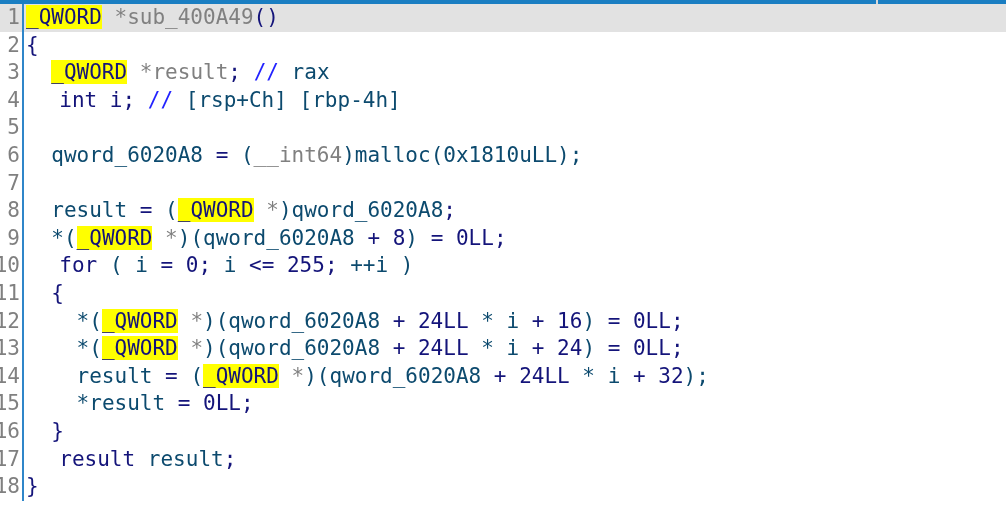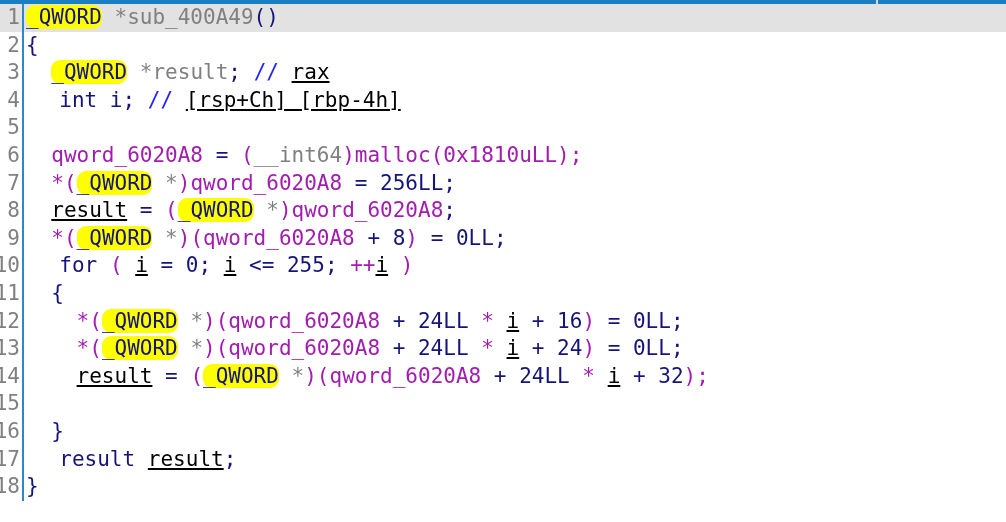--- a/index.html
+++ b/index.html
@@ -75,41 +75,41 @@
   }
 
   
   .t-plain   { color: #14147a; }            
   .t-kw      { color: #14147a; margin-left: 8px; }            
   .t-type    { color: #808080; }            
   .t-func    { color: #808080; margin-top: 38px; }            
   .t-gvar    { color: #0000ff; }            
   .t-lvar    { color: #8c8cde; }            
   .t-cmt     { color: #2222ff; }
-  .t-hl      { background: #ffff00; color: #14147a; border-radius: 9px; }  
+  .t-hl      { background: #ffff00; color: #14147a; }  
 </style>
-<style>body{background:#ffffff;}.code-line.current{background:#e2e2e2;}.gutter{color:#808080;}.rule{background:#2f86c9;}#top-border{background:#1a7ec2;}.t-plain,.t-kw{color:#14147a;}.t-type,.t-func{color:#808080;}.t-gvar,.t-blue{color:#a21caf;}.t-lvar{color:#000000;text-decoration:underline;}.t-cmt{color:#2222ff;}.t-hl{background:#ffff00;color:#14147a;}</style></head>
+<style>body{background:#ffffff;}.code-line.current{background:#e2e2e2;}.gutter{color:#808080;}.rule{background:#2f86c9;}#top-border{background:#1a7ec2;}.t-plain,.t-kw{color:#14147a;}.t-type,.t-func{color:#808080;}.t-gvar,.t-blue{color:#0c4a6e;}.t-lvar{color:#0c4a6e;}.t-cmt{color:#2222ff;}.t-hl{background:#ffff00;color:#14147a;}</style></head>
 <body>
 
 <div id="top-border">
   <div class="seam"></div>
 </div>
 
 <div id="pseudocode-view">
     <div class="code-line current"><div class="gutter"><span>1</span></div><div class="rule"></div><div class="code-text"><span class="t-hl">_QWORD</span><span class="t-plain"> </span><span class="t-func">*sub_400A49</span><span class="t-plain">()</span></div></div>
     <div class="code-line"><div class="gutter"><span>2</span></div><div class="rule"></div><div class="code-text"><span class="t-plain">{</span></div></div>
     <div class="code-line"><div class="gutter"><span>3</span></div><div class="rule"></div><div class="code-text"><span class="t-plain">  </span><span class="t-hl">_QWORD</span><span class="t-plain"> </span><span class="t-func">*result</span><span class="t-plain">;</span><span class="t-plain"> </span><span class="t-cmt">//</span><span class="t-plain"> </span><span class="t-lvar">rax</span></div></div>
     <div class="code-line"><div class="gutter"><span>4</span></div><div class="rule"></div><div class="code-text"><span class="t-plain">  </span><span class="t-kw">int i;</span><span class="t-plain"> </span><span class="t-cmt">//</span><span class="t-plain"> </span><span class="t-lvar">[rsp+Ch] [rbp-4h]</span></div></div>
     <div class="code-line"><div class="gutter"><span>5</span></div><div class="rule"></div><div class="code-text"></div></div>
     <div class="code-line"><div class="gutter"><span>6</span></div><div class="rule"></div><div class="code-text"><span class="t-plain">  </span><span class="t-gvar">qword_6020A8</span><span class="t-plain"> = </span><span class="t-gvar">(</span><span class="t-type">__int64</span><span class="t-gvar">)</span><span class="t-gvar">malloc</span><span class="t-gvar">(</span><span class="t-gvar">0x1810uLL</span><span class="t-gvar">);</span></div></div>
-    <div class="code-line"><div class="gutter"><span>7</span></div><div class="rule"></div><div class="code-text"><span class="t-plain">  </span><span class="t-gvar">*(</span><span class="t-hl">_QWORD</span><span class="t-func"> *</span><span class="t-gvar">)</span><span class="t-gvar">qword_6020A8</span><span class="t-plain"> = </span><span class="t-plain">256LL;</span></div></div>
+    <div class="code-line"><div class="gutter"><span>7</span></div><div class="rule"></div></div>
     <div class="code-line"><div class="gutter"><span>8</span></div><div class="rule"></div><div class="code-text"><span class="t-plain">  </span><span class="t-lvar">result</span><span class="t-plain"> = </span><span class="t-gvar">(</span><span class="t-hl">_QWORD</span><span class="t-func"> *</span><span class="t-gvar">)</span><span class="t-gvar">qword_6020A8</span><span class="t-plain">;</span></div></div>
     <div class="code-line"><div class="gutter"><span>9</span></div><div class="rule"></div><div class="code-text"><span class="t-plain">  </span><span class="t-gvar">*(</span><span class="t-hl">_QWORD</span><span class="t-func"> *</span><span class="t-gvar">)(</span><span class="t-gvar">qword_6020A8</span><span class="t-plain"> + </span><span class="t-plain">8</span><span class="t-gvar">)</span><span class="t-plain"> = </span><span class="t-plain">0LL;</span></div></div>
     <div class="code-line"><div class="gutter"><span>10</span></div><div class="rule"></div><div class="code-text"><span class="t-plain">  </span><span class="t-kw">for</span><span class="t-plain"> </span><span class="t-gvar">(</span><span class="t-plain"> </span><span class="t-lvar">i</span><span class="t-plain"> = 0; </span><span class="t-lvar">i</span><span class="t-plain"> &lt;= 255; </span><span class="t-gvar">++</span><span class="t-lvar">i</span><span class="t-plain"> </span><span class="t-gvar">)</span></div></div>
     <div class="code-line"><div class="gutter"><span>11</span></div><div class="rule"></div><div class="code-text"><span class="t-plain">  {</span></div></div>
     <div class="code-line"><div class="gutter"><span>12</span></div><div class="rule"></div><div class="code-text"><span class="t-plain">    </span><span class="t-gvar">*(</span><span class="t-hl">_QWORD</span><span class="t-func"> *</span><span class="t-gvar">)(</span><span class="t-gvar">qword_6020A8</span><span class="t-plain"> + 24LL </span><span class="t-gvar">*</span><span class="t-plain"> </span><span class="t-lvar">i</span><span class="t-plain"> + 16</span><span class="t-gvar">)</span><span class="t-plain"> = 0LL;</span></div></div>
     <div class="code-line"><div class="gutter"><span>13</span></div><div class="rule"></div><div class="code-text"><span class="t-plain">    </span><span class="t-gvar">*(</span><span class="t-hl">_QWORD</span><span class="t-func"> *</span><span class="t-gvar">)(</span><span class="t-gvar">qword_6020A8</span><span class="t-plain"> + 24LL </span><span class="t-gvar">*</span><span class="t-plain"> </span><span class="t-lvar">i</span><span class="t-plain"> + 24</span><span class="t-gvar">)</span><span class="t-plain"> = 0LL;</span></div></div>
     <div class="code-line"><div class="gutter"><span>14</span></div><div class="rule"></div><div class="code-text"><span class="t-plain">    </span><span class="t-lvar">result</span><span class="t-plain"> = </span><span class="t-gvar">(</span><span class="t-hl">_QWORD</span><span class="t-func"> *</span><span class="t-gvar">)(</span><span class="t-gvar">qword_6020A8</span><span class="t-plain"> + 24LL </span><span class="t-gvar">*</span><span class="t-plain"> </span><span class="t-lvar">i</span><span class="t-plain"> + 32</span><span class="t-gvar">);</span></div></div>
-    <div class="code-line"><div class="gutter"><span>15</span></div><div class="rule"></div></div>
+    <div class="code-line"><div class="gutter"><span>15</span></div><div class="rule"></div><div class="code-text"><span class="t-plain">    </span><span class="t-gvar">*</span><span class="t-lvar">result</span><span class="t-plain"> = 0LL;</span></div></div>
     <div class="code-line"><div class="gutter"><span>16</span></div><div class="rule"></div><div class="code-text"><span class="t-plain">  }</span></div></div>
     <div class="code-line"><div class="gutter"><span>17</span></div><div class="rule"></div><div class="code-text"><span class="t-plain">  </span><span class="t-kw">result</span><span class="t-plain"> </span><span class="t-lvar">result</span><span class="t-plain">;</span></div></div>
     <div class="code-line"><div class="gutter"><span>18</span></div><div class="rule"></div><div class="code-text"><span class="t-plain">}</span></div></div>
   </div>
 
 </body></html>

